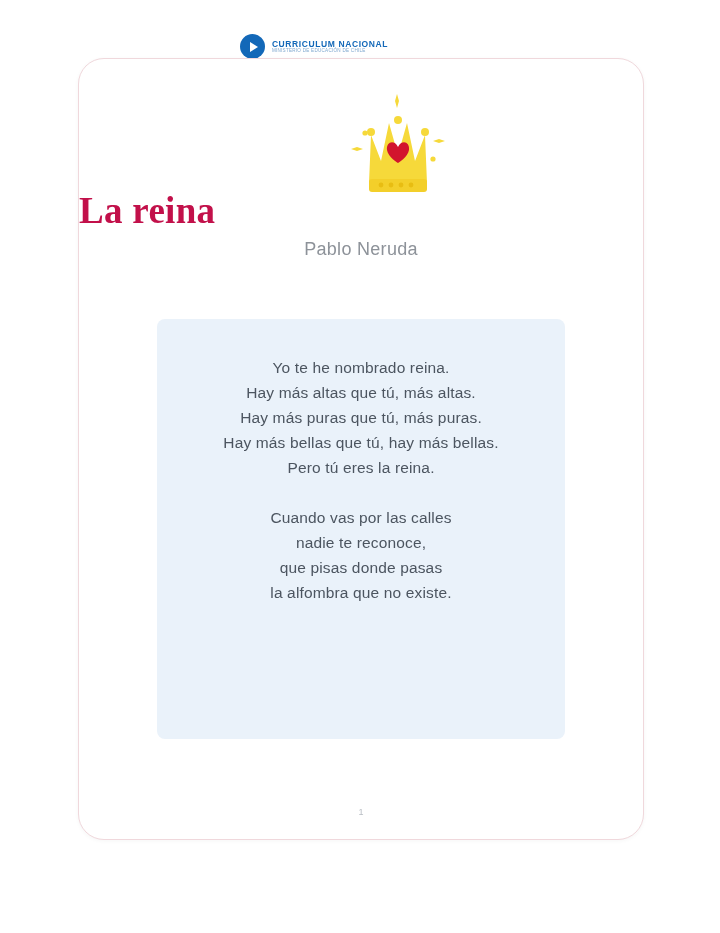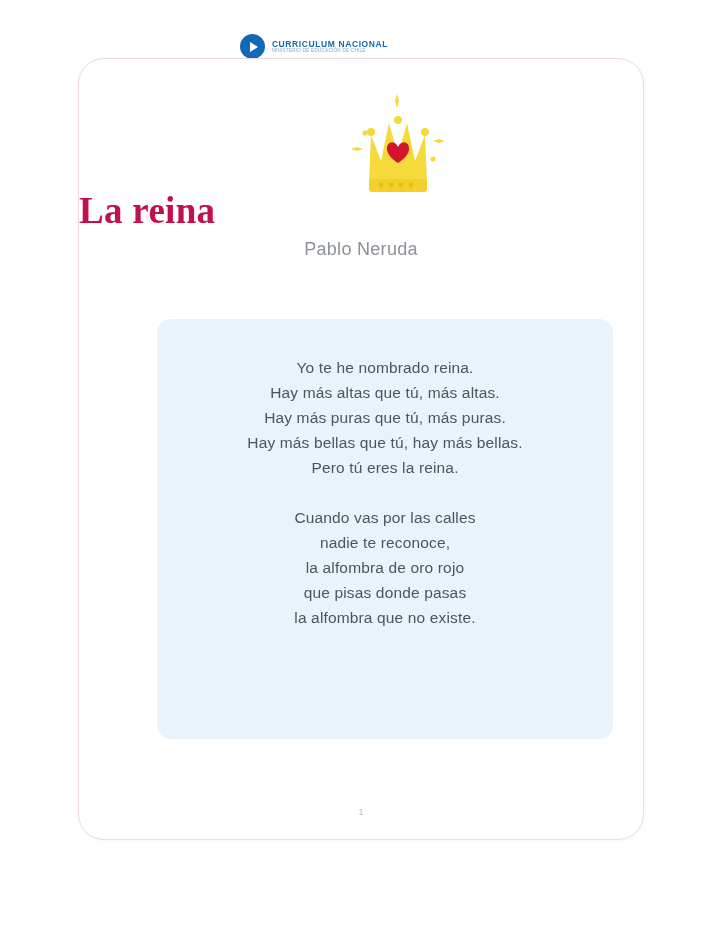--- a/index.html
+++ b/index.html
@@ -114,24 +114,24 @@
     text-align: center;
     font-size: 18px;
     color: #8d9299;
     letter-spacing: 0.3px;
   }
 
   .poem-box {
     position: absolute;
     top: 260px;
     left: 78px;
-    width: 456px;
+    width: 408px;
     min-height: 420px;
     background: #eaf2fa;
-    border-radius: 14px;
+    border-radius: 8px;
     padding: 36px 18px 34px 18px;
     box-sizing: border-box;
   }
   .stanza {
     text-align: center;
     color: #4c5560;
     font-size: 15.5px;
     line-height: 25px;
     letter-spacing: 0.15px;
   }
@@ -210,21 +210,20 @@
         <div class="line">Yo te he nombrado reina.</div>
         <div class="line">Hay más altas que tú, más altas.</div>
         <div class="line">Hay más puras que tú, más puras.</div>
         <div class="line">Hay más bellas que tú, hay más bellas.</div>
         <div class="line">Pero tú eres la reina.</div>
       </div>
 
       <div class="stanza">
         <div class="line">Cuando vas por las calles</div>
         <div class="line">nadie te reconoce,</div>
-        <div class="line">la alfombra de oro rojo</div>
         <div class="line">que pisas donde pasas</div>
         <div class="line">la alfombra que no existe.</div>
       </div>
 
     </div>
 
     <div class="page-number">1</div>
   </div>
 
 </div>

